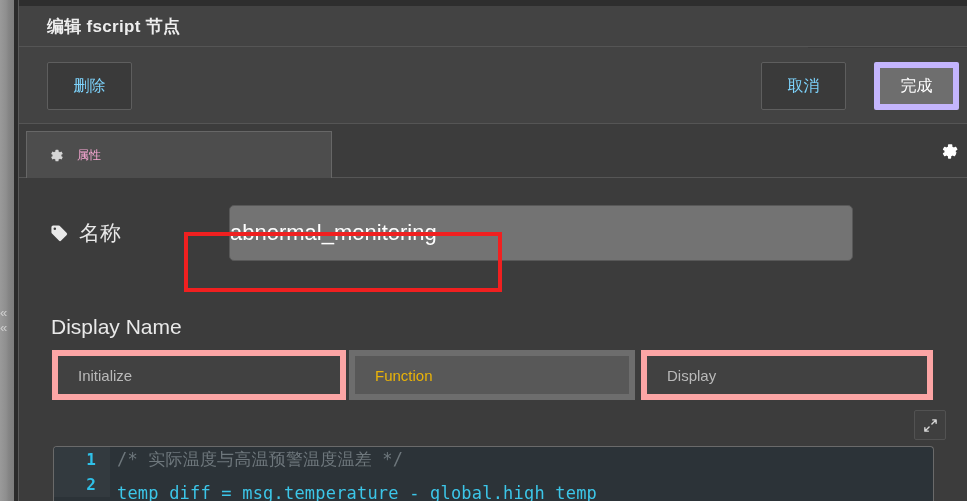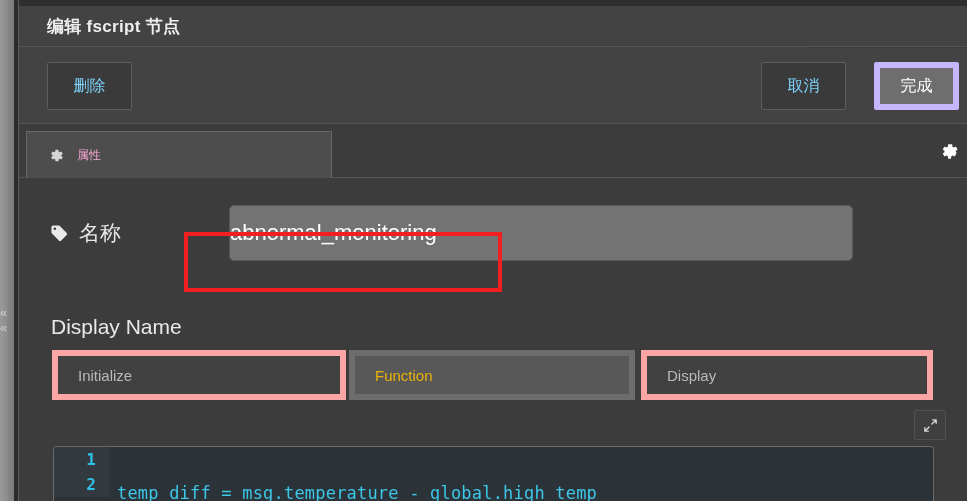--- a/index.html
+++ b/index.html
@@ -364,20 +364,21 @@
 
       <div class="expand-btn">
         <svg width="15" height="15" viewBox="0 0 16 16">
           <path fill="none" stroke="#d8d8d8" stroke-width="1.5" stroke-linecap="round" d="M9.5 6.5L14 2M14 2h-3.6M14 2v3.6M6.5 9.5L2 14M2 14h3.6M2 14v-3.6"></path>
         </svg>
       </div>
 
       <div class="code-editor">
         <div class="code-line">
           <span class="gutter">1</span>
+          <span class="code-text code-comment">/* 实际温度与高温预警温度温差 */</span>
         </div>
         <div class="code-line">
           <span class="gutter">2</span>
           <span class="code-text code-main">temp_diff = msg.temperature - global.high_temp</span>
         </div>
       </div>
 
     </div>
   </div>
 </div>

